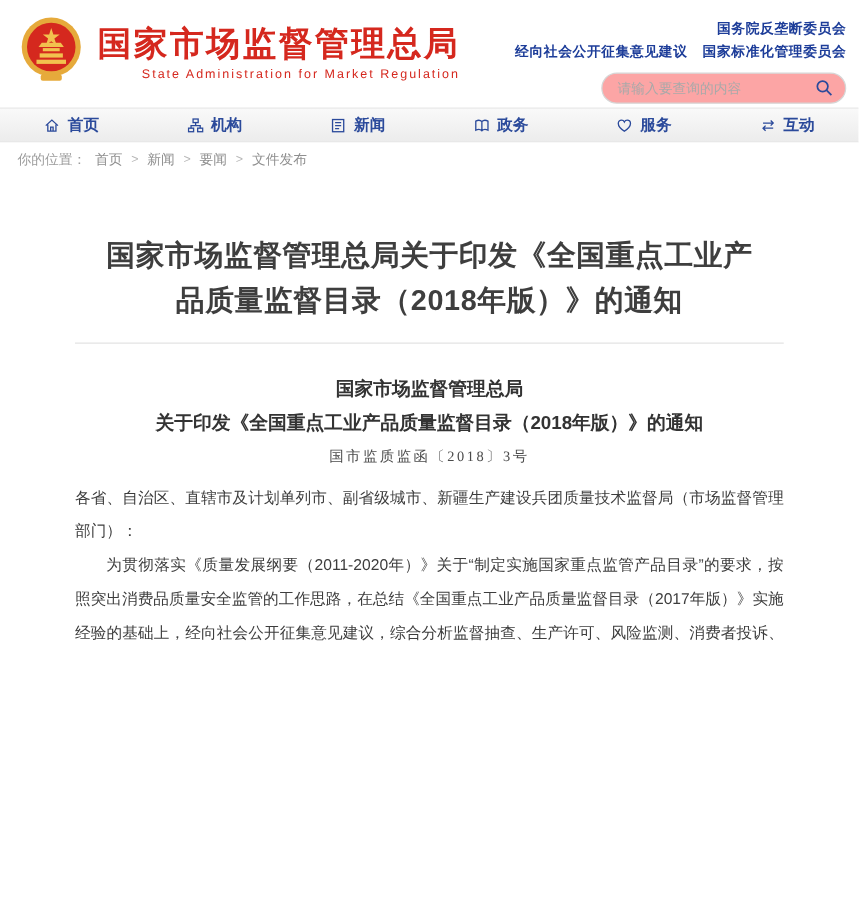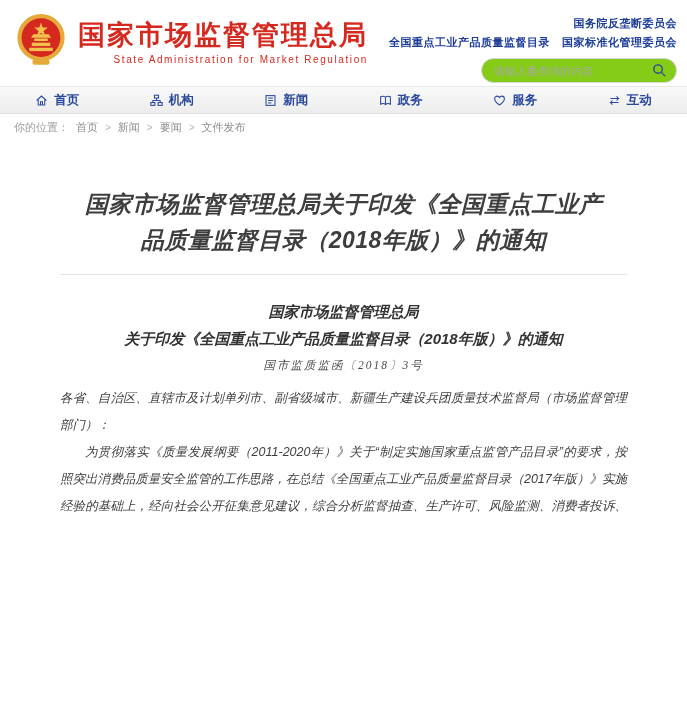--- a/index.html
+++ b/index.html
@@ -11,37 +11,37 @@
   .header { display:flex; align-items:flex-start; padding:12px 10px 8px 14px; height:86px; }
   .brand { display:flex; align-items:center; gap:10px; }
   .emblem { width:54px; height:58px; flex:0 0 auto; }
   .brand-text { padding-top:2px; }
   .site-title { color:#d5281e; font-size:27px; font-weight:bold; letter-spacing:2px; line-height:30px; }
   .site-subtitle { color:#d5281e; font-size:10px; letter-spacing:1.6px; margin-top:4px;text-align:right; }
   .header-right { margin-left:auto; padding-top:2px; }
   .top-links-row { display:flex; justify-content:flex-end; gap:12px; color:#1d3d99; font-size:11px; font-weight:bold; line-height:19px; letter-spacing:0.5px; white-space:nowrap; }
   .top-link { cursor:pointer; }
   .search-wrap { display:flex; justify-content:flex-end; margin-top:6px; }
-  .search-box { width:196px; height:25px; border:1px solid #d6d6d6; border-radius:13px; display:flex; align-items:center; padding:0 9px 0 12px; background:#84cc16; }
+  .search-box { width:196px; height:25px; border:1px solid #d6d6d6; border-radius:13px; display:flex; align-items:center; padding:0 9px 0 12px; background:#fca5a5; }
   .search-box input { flex:1; border:none; outline:none; font-size:11px; color:#444; font-family:inherit; background:transparent; }
   .search-box input::placeholder { color:#a9a9a9; }
   .search-icon { width:15px; height:15px; flex:0 0 auto; cursor:pointer; }
 
   
   .nav { height:28px; display:flex; align-items:stretch; background:linear-gradient(#f9f9f9,#ececec); border-top:1px solid #e7e7e7; border-bottom:1px solid #e2e2e2; }
   .nav-item { flex:1; display:flex; align-items:center; justify-content:center; gap:6px; color:#2b4a9b; font-size:12.5px; font-weight:600; cursor:pointer; }
   .nav-item svg { width:13px; height:13px; }
 
   
   .breadcrumb { height:26px; display:flex; align-items:center; gap:7px; padding-left:14px; font-size:11px; color:#9c9c9c; background:#fff; }
   .crumb { color:#8f8f8f; cursor:pointer; }
   .crumb-sep { color:#b5b5b5; font-size:10px; }
 
   
-  .content { padding:0 60px;font-style:italic; }
+  .content { padding:0 60px; }
   .page-title { margin:46px auto 0; width:540px; text-align:center; font-size:23px; font-weight:bold; color:#3e3e3e; line-height:36px; letter-spacing:0.5px; }
   .meta { margin-top:12px; text-align:center; font-size:12px; color:#919191; }
   .meta span { margin:0 4px; }
   .meta .gap { display:inline-block; width:26px; }
   .divider { margin-top:16px; border-top:1px solid #e3e3e3; height:0; }
 
   .doc-head1 { margin-top:24px; text-align:center; font-size:15px; font-weight:bold; color:#333; line-height:26px; }
   .doc-head2 { text-align:center; font-size:15px; font-weight:bold; color:#333; line-height:28px; }
   .doc-number { text-align:center; font-size:11.5px; color:#4a4a4a; font-family:"Liberation Serif","DejaVu Serif",serif; margin-top:5px; letter-spacing:2px; }
 
@@ -70,21 +70,21 @@
       <div class="brand-text">
         <div class="site-title">国家市场监督管理总局</div>
         <div class="site-subtitle">State Administration for Market Regulation</div>
       </div>
     </div>
     <div class="header-right">
       <div class="top-links-row">
         <span class="top-link">国务院反垄断委员会</span>
       </div>
       <div class="top-links-row">
-        <span class="top-link">全国重点工业产品质量监督目录</span>
+        <span class="top-link">经向社会公开征集意见建议</span>
         <span class="top-link">国家标准化管理委员会</span>
       </div>
       <div class="search-wrap">
         <div class="search-box">
           <input type="text" placeholder="请输入要查询的内容" style="">
           <svg class="search-icon" viewBox="0 0 16 16" fill="none" stroke="#2b4a9b" stroke-width="1.5">
             <circle cx="6.5" cy="6.5" r="4.5"></circle>
               <line x1="10" y1="10" x2="14" y2="14"></line>
           </svg>
         </div>

